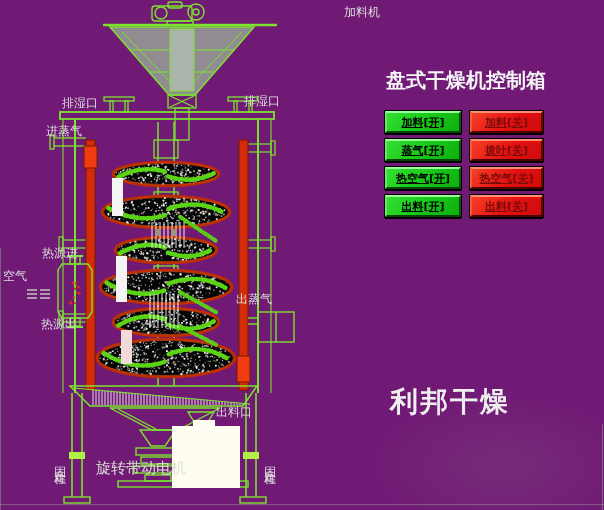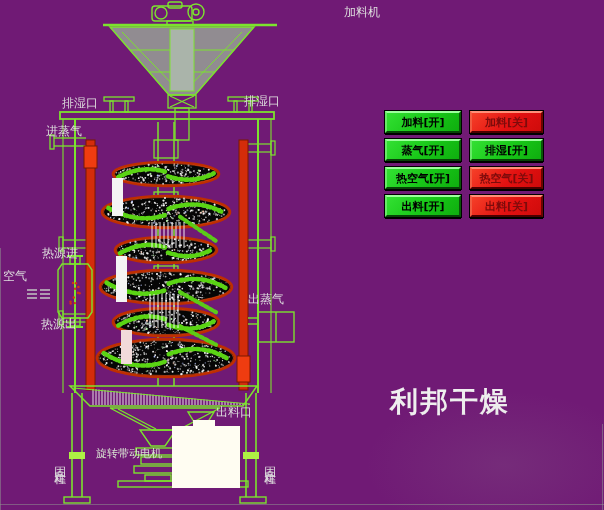--- a/index.html
+++ b/index.html
@@ -8,21 +8,21 @@
   .lbl{position:absolute;color:#dedede;font-size:12px;line-height:1.1;white-space:nowrap;}
   .lbl.greenish{color:#d8e2d2;}
   .v{writing-mode:vertical-rl;text-orientation:upright;letter-spacing:3px;white-space:normal;}
   #panel-title{position:absolute;left:386px;top:67px;width:170px;color:#f4f4f4;
                font-size:20px;font-weight:bold;letter-spacing:0px;}
   #btn-grid{position:absolute;left:385px;top:111px;display:grid;
             grid-template-columns:76px 73px;grid-template-rows:repeat(6,22px);
             column-gap:9px;row-gap:6px;}
   .hmi-btn{display:flex;align-items:center;justify-content:center;
            font-size:11px;font-weight:bold;cursor:pointer;
-           box-shadow:0 0 0 1px #000, 0 2px 0 0 #000;}
+           box-shadow:0 0 0 1px #000, 0 2px 0 0 #000;text-decoration:underline;}
   .hmi-btn.on{background:linear-gradient(135deg,#33e033 0%,#17c617 55%,#0fae0f 100%);
         color:#000;border-top:2px solid #9dff9d;border-left:2px solid #67e967;
         border-bottom:2px solid #074207;border-right:2px solid #0a540a;}
   .hmi-btn.off{background:linear-gradient(135deg,#f54028 0%,#e31111 55%,#cf0b0b 100%);
         color:#7d0b0b;border-top:2px solid #ff8f78;border-left:2px solid #f25b41;
         border-bottom:2px solid #4c0000;border-right:2px solid #6d0400;}
   #watermark{position:absolute;left:390px;top:383px;color:#efefef;font-size:28px;
              font-weight:bold;letter-spacing:2px;}
   #corner-smudge{position:absolute;right:-40px;bottom:-30px;width:280px;height:150px;
       background:radial-gradient(ellipse at center,rgba(150,150,150,0.14),rgba(0,0,0,0) 70%);}
@@ -2037,32 +2037,33 @@
     </g>
   </svg>
 
   <div class="lbl" style="left:344px;top:6px">加料机</div>
   <div class="lbl" style="left:62px;top:97px">排湿口</div>
   <div class="lbl" style="left:244px;top:95px">排湿口</div>
   <div class="lbl" style="left:46px;top:125px">进蒸气</div>
   <div class="lbl" style="left:42px;top:247px">热源进</div>
   <div class="lbl" style="left:3px;top:270px">空气</div>
   <div class="lbl" style="left:41px;top:318px">热源出</div>
-  <div class="lbl" style="left:248px;top:293px">出蒸气</div>
+  <div class="lbl" style="left:236px;top:293px">出蒸气</div>
   <div class="lbl" style="left:216px;top:406px">出料口</div>
-  <div class="lbl greenish" style="left:96px;top:448px;font-size:11px">旋转带动电机</div>
+  <div class="lbl greenish" style="left:96px;top:460px;font-size:15px">旋转带动电机</div>
   <div class="lbl v" style="left:53px;top:457px;height:48px">固定柱</div>
   <div class="lbl v" style="left:263px;top:457px;height:48px">固定柱</div>
 
+  <div id="panel-title">盘式干燥机控制箱</div>
 
   <div id="btn-grid">
     <div class="hmi-btn on">加料[开]</div>
     <div class="hmi-btn off">加料[关]</div>
     <div class="hmi-btn on">蒸气[开]</div>
-    <div class="hmi-btn on">排湿[开]</div>
+    <div class="hmi-btn off">拨叶[关]</div>
     <div class="hmi-btn on">热空气[开]</div>
     <div class="hmi-btn off">热空气[关]</div>
     <div class="hmi-btn on">出料[开]</div>
     <div class="hmi-btn off">出料[关]</div>
   </div>
 
   <div id="watermark">利邦干燥</div>
   <div id="corner-smudge"></div>
   <div class="edge" style="left:0;top:248px;width:1px;height:262px"></div>
   <div class="edge" style="left:0;top:504px;width:604px;height:1px"></div>

